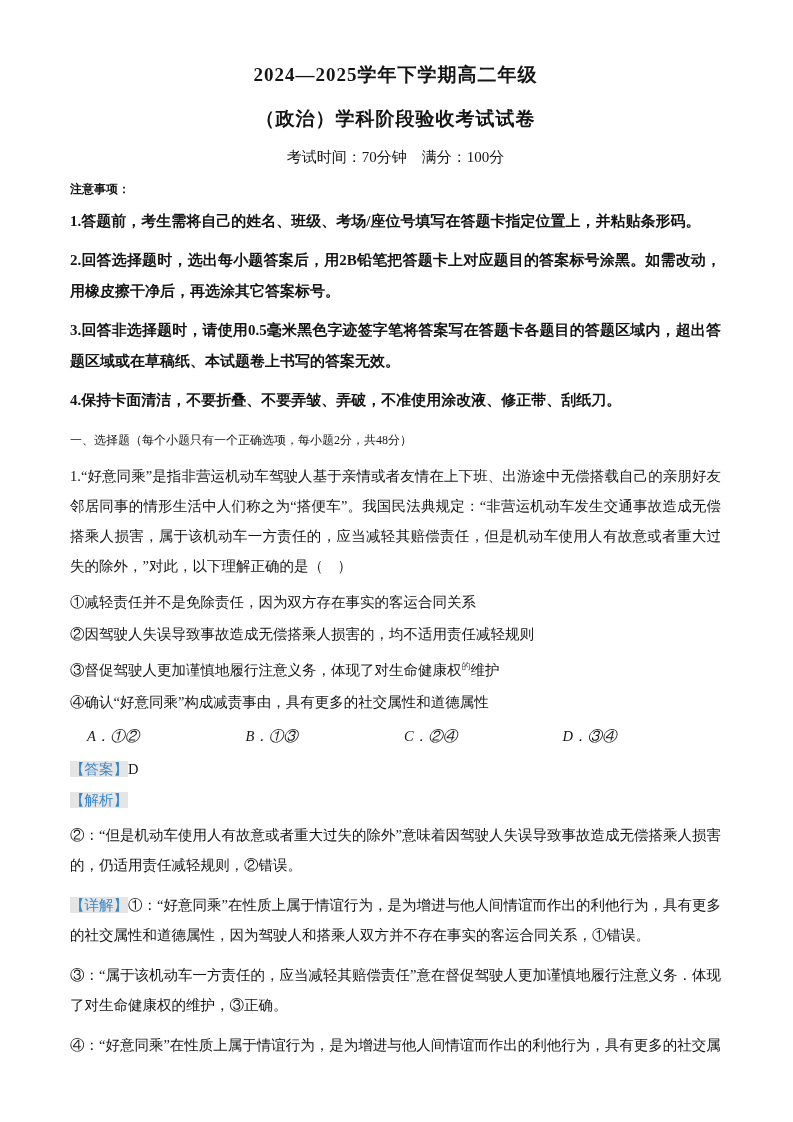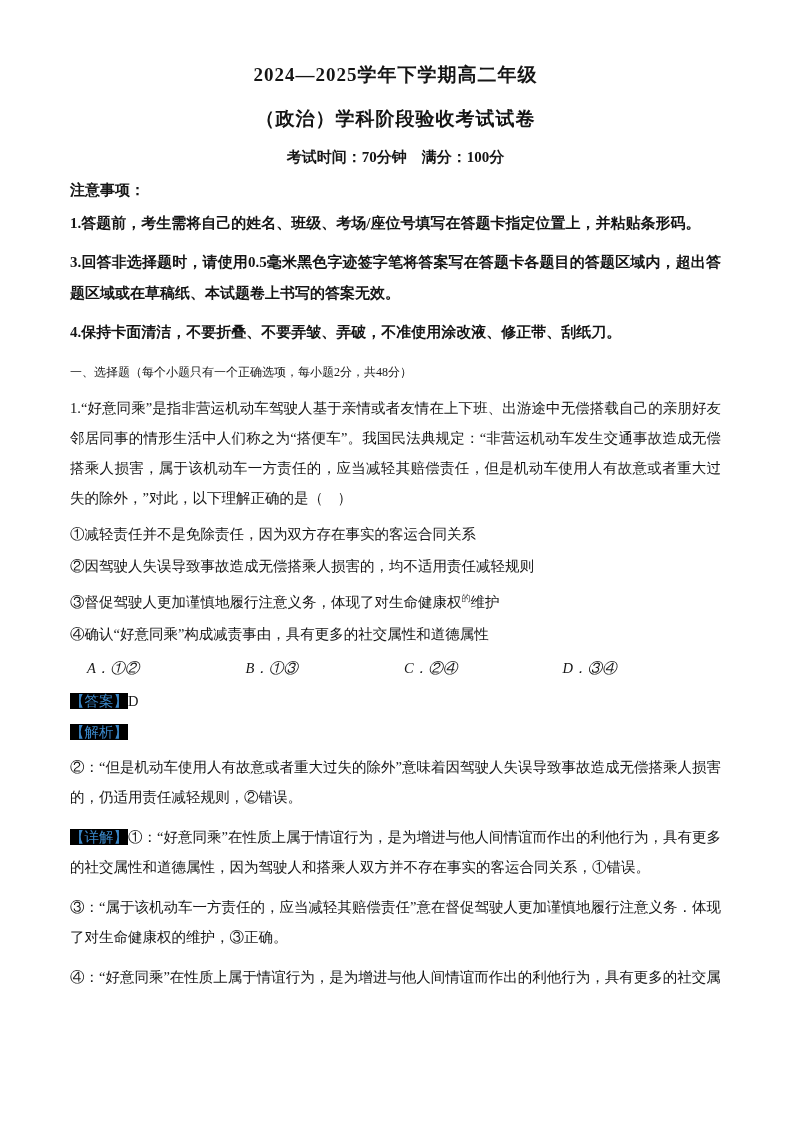--- a/index.html
+++ b/index.html
@@ -29,25 +29,25 @@
     text-align: center;
     font-size: 19px;
     font-weight: bold;
     line-height: 26px;
     margin: 18px 0 0 0;
     letter-spacing: 1px;
   }
   .meta {
     text-align: center;
     font-size: 15px;
-    font-weight: bold;
+    font-weight: normal;
     margin: 16px 0 0 0;
   }
   .notice-title {
-    font-size: 15px;
+    font-size: 12px;
     font-weight: bold;
     margin: 14px 0 0 0;
   }
   .notice {
     font-size: 15px;
     font-weight: bold;
     line-height: 31px;
     margin: 8px 0 0 0;
     text-align: justify;
   }
@@ -77,21 +77,21 @@
     margin: 14px 0 0 17px;
     font-style: italic;
   }
   .choices span { width: 25%; }
   .answer-line {
     font-size: 14.5px;
     margin: 14px 0 0 0;
   }
   .tag {
     color: #3a87c8;
-    background: #000000;
+    background: #e5e5e5;
   }
   .analysis-line {
     font-size: 14.5px;
     margin: 12px 0 0 0;
   }
   .para {
     font-size: 14.5px;
     line-height: 30px;
     margin: 10px 0 0 0;
     text-align: justify;
@@ -101,20 +101,21 @@
 <body>
 
 <div class="page">
 
   <p class="t1">2024—2025学年下学期高二年级</p>
   <p class="t2">（政治）学科阶段验收考试试卷</p>
   <p class="meta">考试时间：70分钟　满分：100分</p>
 
   <p class="notice-title">注意事项：</p>
   <p class="notice">1.答题前，考生需将自己的姓名、班级、考场/座位号填写在答题卡指定位置上，并粘贴条形码。</p>
+  <p class="notice">2.回答选择题时，选出每小题答案后，用2B铅笔把答题卡上对应题目的答案标号涂黑。如需改动，用橡皮擦干净后，再选涂其它答案标号。</p>
   <p class="notice">3.回答非选择题时，请使用0.5毫米黑色字迹签字笔将答案写在答题卡各题目的答题区域内，超出答题区域或在草稿纸、本试题卷上书写的答案无效。</p>
   <p class="notice">4.保持卡面清洁，不要折叠、不要弄皱、弄破，不准使用涂改液、修正带、刮纸刀。</p>
 
   <p class="section">一、选择题（每个小题只有一个正确选项，每小题2分，共48分）</p>
 
   <p class="stem">1.“好意同乘”是指非营运机动车驾驶人基于亲情或者友情在上下班、出游途中无偿搭载自己的亲朋好友邻居同事的情形生活中人们称之为“搭便车”。我国民法典规定：“非营运机动车发生交通事故造成无偿搭乘人损害，属于该机动车一方责任的，应当减轻其赔偿责任，但是机动车使用人有故意或者重大过失的除外，”对此，以下理解正确的是（　）</p>
 
   <p class="statement">①减轻责任并不是免除责任，因为双方存在事实的客运合同关系</p>
   <p class="statement">②因驾驶人失误导致事故造成无偿搭乘人损害的，均不适用责任减轻规则</p>
   <p class="statement"><span>③督促驾驶人更加谨慎地履行注意义务，体现了对生命健康权</span><span class="sup">的</span><span>维护</span></p>

